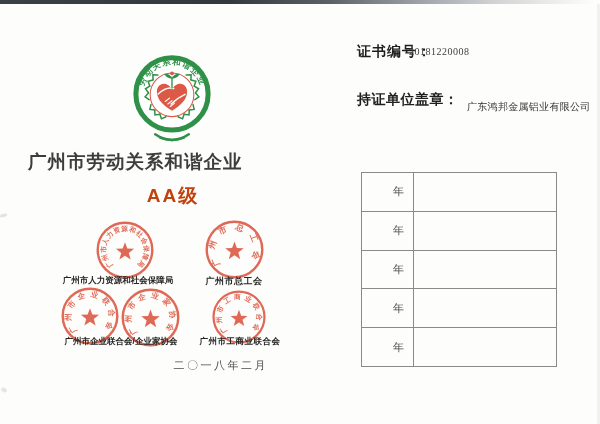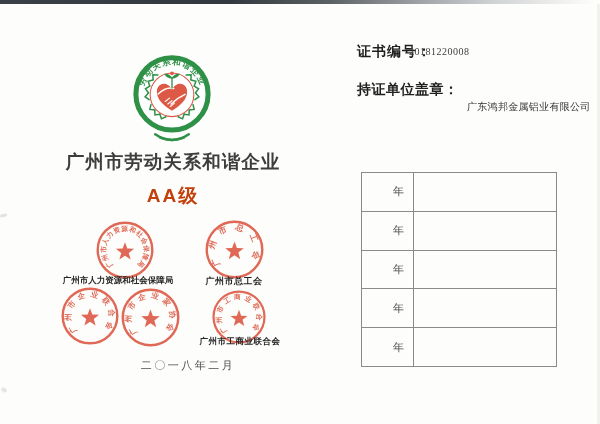--- a/index.html
+++ b/index.html
@@ -11,42 +11,42 @@
   
   .top-edge{position:absolute;top:0;left:0;width:100%;height:4px;
     background:linear-gradient(to right,#3b4046 0%,#33383e 38%,#5c6166 55%,#9fa3a7 70%,#cfd1d3 82%,#ececea 92%,rgba(255,255,255,0) 99%);}
   .right-edge{position:absolute;top:4px;right:0;width:3px;height:420px;background:#f1f1ee;}
   .speck{position:absolute;background:#dcdcd6;border-radius:2px;}
   .speck.a{left:0;top:214px;width:7px;height:3px;transform:rotate(-12deg);opacity:.8;}
   .speck.b{left:1px;top:388px;width:6px;height:4px;transform:rotate(28deg);opacity:.7;}
 
   
   .emblem{position:absolute;left:130px;top:55px;width:84px;height:93px;}
-  .title{position:absolute;left:28px;top:149px;width:290px;text-align:center;
+  .title{position:absolute;left:28px;top:149px;width:290px;
     font-size:18.5px;font-weight:bold;letter-spacing:1px;color:#3d3d3d;}
   .grade{position:absolute;left:28px;top:183px;width:290px;text-align:center;
     font-size:19px;font-weight:bold;letter-spacing:2px;color:#c2410c;}
   .stamp{position:absolute;opacity:.9;}
   .st1{left:95px;top:220px;width:60px;height:60px;}
   .st2{left:204px;top:219px;width:61px;height:61px;}
   .st3{left:60px;top:286px;width:60px;height:60px;}
   .st4{left:120px;top:287px;width:61px;height:61px;}
   .st5{left:211px;top:289px;width:56px;height:56px;}
   .stamp-label{position:absolute;font-weight:bold;color:#262626;text-align:center;z-index:5;}
   .lb1{left:54px;top:275px;width:128px;font-size:8.5px;}
   .lb2{left:200px;top:275px;width:68px;font-size:9px;letter-spacing:.5px;}
   .lb3{left:54px;top:336px;width:134px;font-size:8.5px;}
   .lb4{left:194px;top:336px;width:92px;font-size:8.5px;letter-spacing:.5px;}
-  .issue-date{position:absolute;left:108px;top:358px;width:160px;text-align:center;
+  .issue-date{position:absolute;left:108px;top:358px;width:160px;text-align:right;
     font-family:"Liberation Serif",serif;font-size:11px;letter-spacing:2.5px;color:#4c4c4c;}
 
   
   .cert-label{position:absolute;font-weight:bold;color:#1f1f1f;font-size:14px;letter-spacing:1px;}
   .cl1{left:357px;top:43px;}
-  .cl2{left:357px;top:81px;letter-spacing:.5px;}
+  .cl2{left:357px;top:91px;letter-spacing:.5px;}
   .cl3{left:356px;top:155px;letter-spacing:.5px;}
   .cert-number{position:absolute;left:409px;top:46px;font-family:"Liberation Serif",serif;
     font-size:10px;letter-spacing:.5px;color:#3e3e3e;}
   .holder-name{position:absolute;left:431px;top:100px;font-family:"Liberation Serif",serif;
     font-size:10px;letter-spacing:.3px;color:#333;margin-left:36px;}
   .vtable{position:absolute;left:361px;top:172px;width:196px;height:195px;
     border:1px solid #8a8a8a;box-sizing:border-box;display:flex;flex-direction:column;}
   .trow{flex:1;display:flex;border-bottom:1px solid #8a8a8a;}
   .trow:last-child{border-bottom:none;}
   .tcell-year{width:52px;border-right:1px solid #8a8a8a;box-sizing:border-box;
@@ -166,20 +166,21 @@
       </defs>
     <circle cx="50" cy="50" r="45.5" fill="none" stroke="#dc5a45" stroke-width="4"></circle>
     <polygon points="50,37 53.9,47.7 65.2,48.1 56.3,55 59.4,65.9 50,59.6 40.6,65.9 43.7,55 34.8,48.1 46.1,47.7" fill="#dc5a45"></polygon>
     <text font-size="12" font-weight="600" fill="#dc5a45" letter-spacing="5.5">
       <textPath href="#a5" startOffset="50%" text-anchor="middle">广州市工商业联合会</textPath>
     </text>
   </svg>
 
   <div class="stamp-label lb1">广州市人力资源和社会保障局</div>
   <div class="stamp-label lb2">广州市总工会</div>
+  <div class="stamp-label lb3">广州市企业联合会/企业家协会</div>
   <div class="stamp-label lb4">广州市工商业联合会</div>
 
   <div class="issue-date">二〇一八年二月</div>
 
   <div class="cert-label cl1">证书编号：</div>
   <div class="cert-number">20181220008</div>
 
   <div class="cert-label cl2">持证单位盖章：</div>
   <div class="holder-name">广东鸿邦金属铝业有限公司</div>
 

